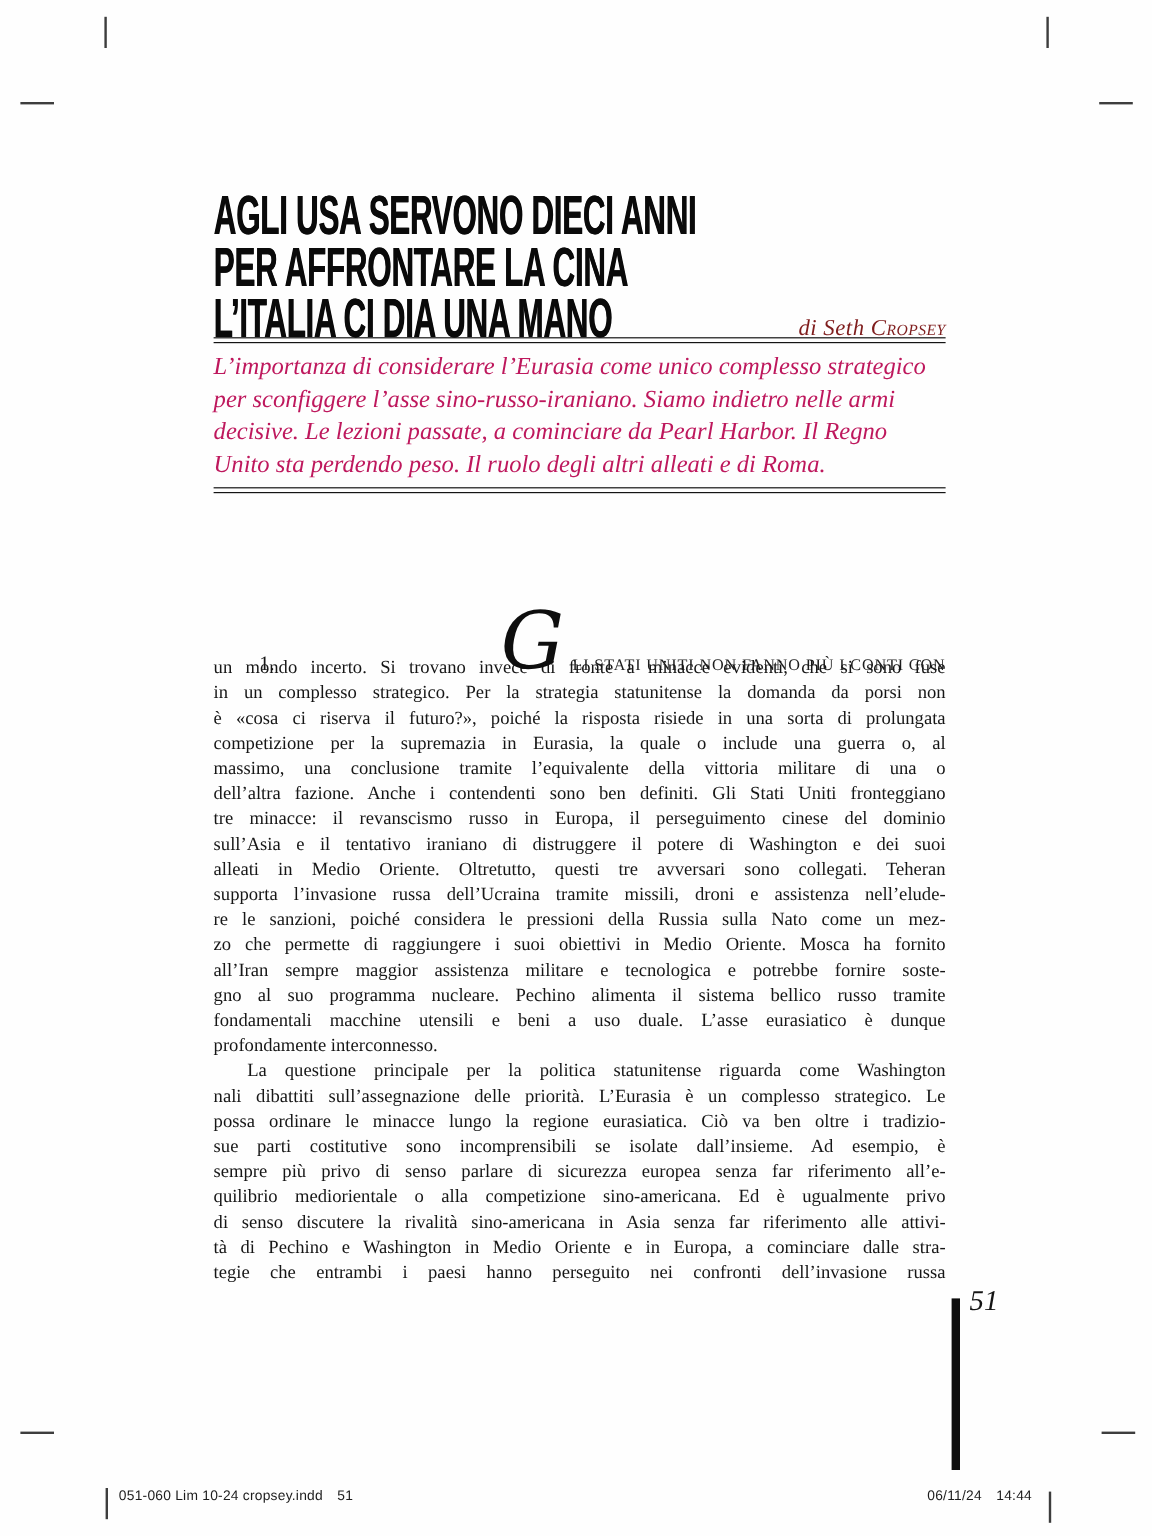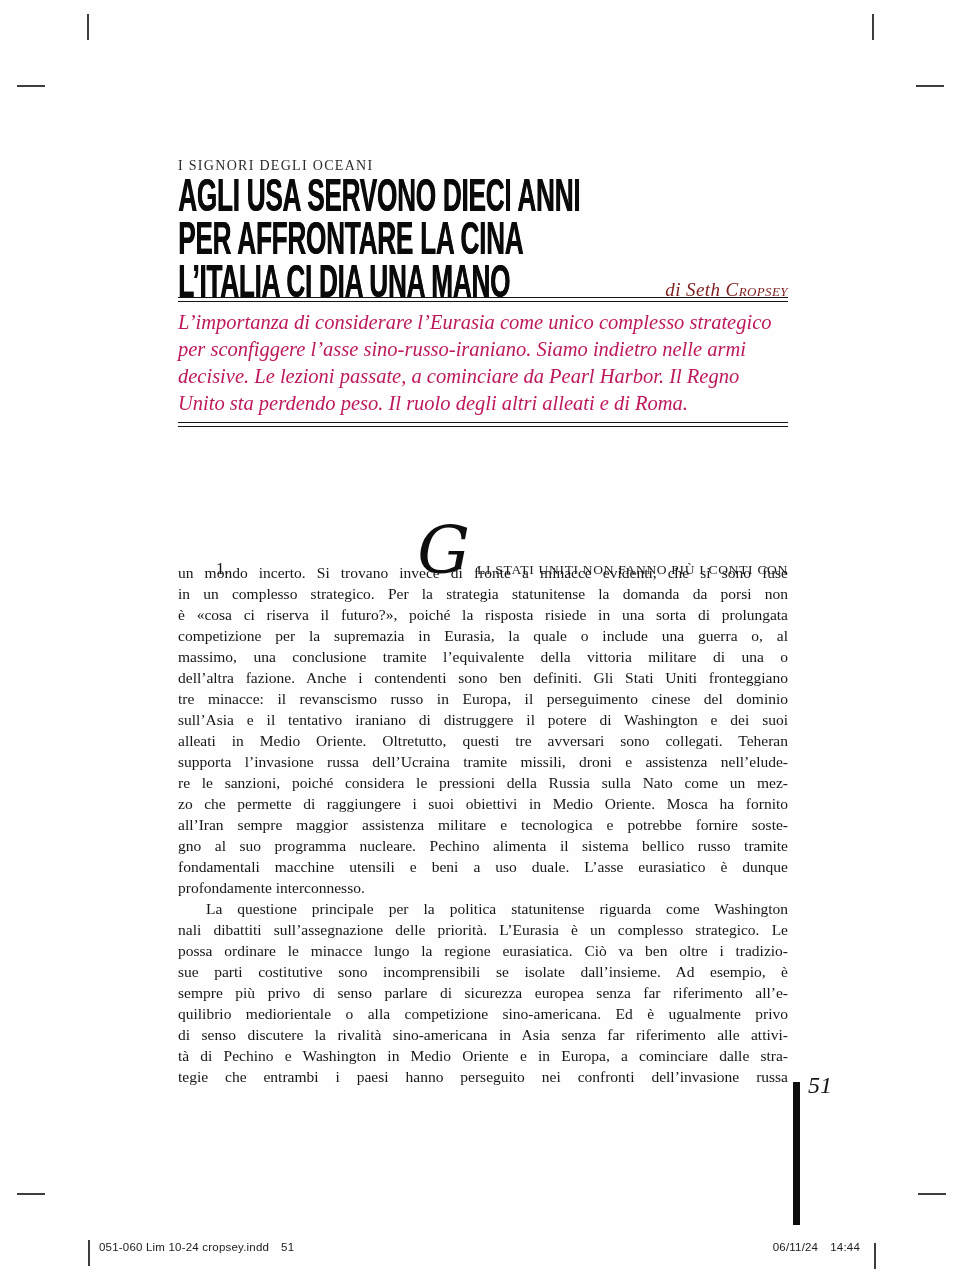--- a/index.html
+++ b/index.html
@@ -88,21 +88,20 @@
   <div class="mark v" style="left:872px;top:14px;"></div>
   <div class="mark h" style="left:17px;top:85px;"></div>
   <div class="mark h" style="left:916px;top:85px;"></div>
   <div class="mark h" style="left:17px;top:1193px;"></div>
   <div class="mark h" style="left:918px;top:1193px;"></div>
   <div class="mark v" style="left:88px;top:1240px;"></div>
   <div class="mark v" style="left:874px;top:1243px;"></div>
 
   <div class="column">
 
-    <div class="rubric">I SIGNORI DEGLI OCEANI</div>
 
     <div class="title">
       <div>
           <div class="tline">AGLI USA SERVONO DIECI ANNI</div>
           <div class="tline">PER AFFRONTARE LA CINA</div>
           <div class="tline">L’ITALIA CI DIA UNA MANO</div>
         </div>
       <div class="byline">
         <span>di</span>
         <span>Seth</span>

